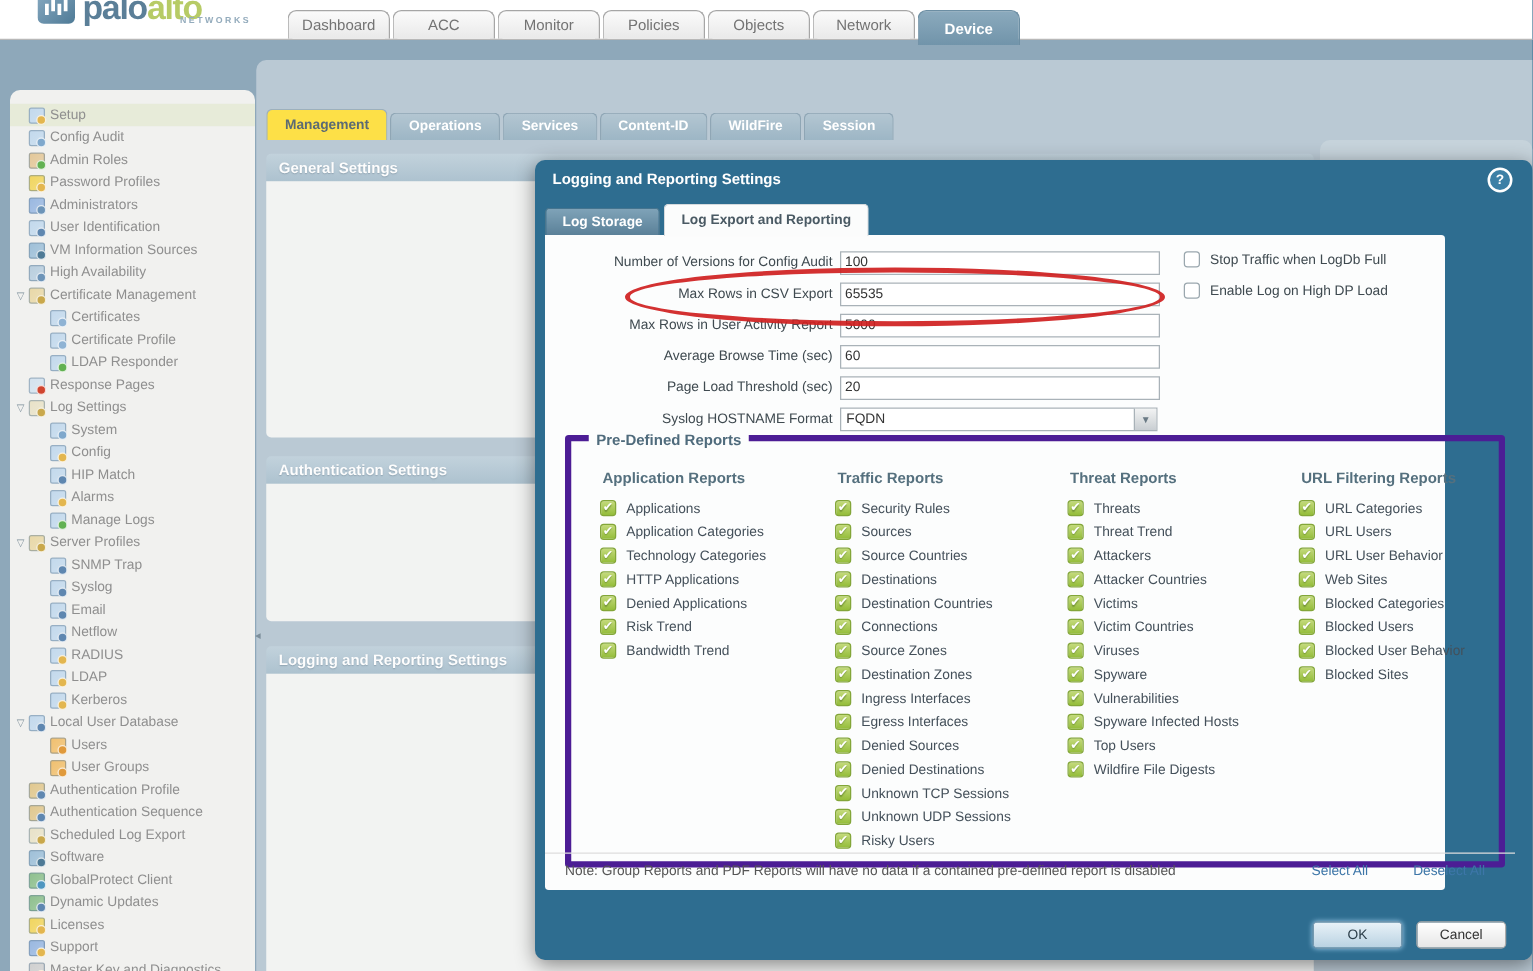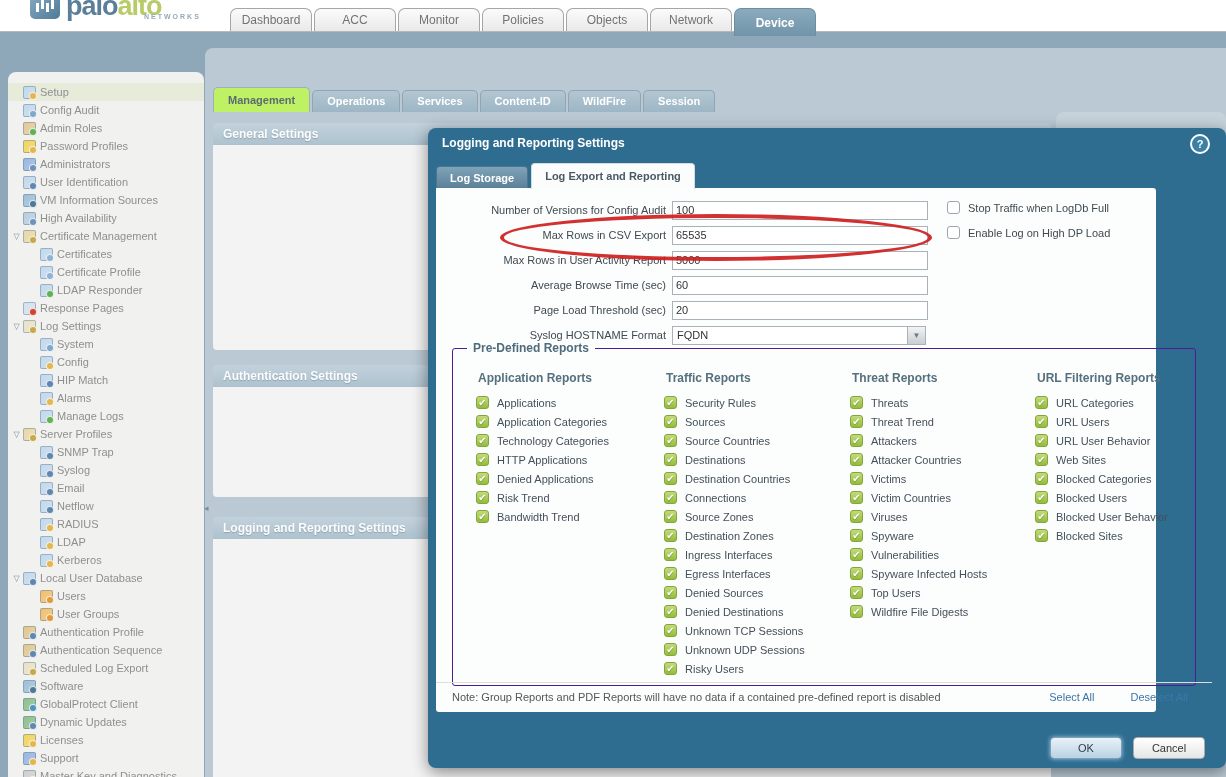--- a/index.html
+++ b/index.html
@@ -39,21 +39,21 @@
       background:var(--acc,#6d94b8);border:1px solid rgba(255,255,255,.8);}
   .splitter{position:absolute;left:204px;top:48px;width:8px;height:729px;z-index:6;}
   .splitter .arr{position:absolute;left:0px;top:455px;font-size:9px;color:#7d8f9b;}
   
   .content{position:absolute;left:205px;top:48px;width:1021px;height:729px;background:#bac9d4;
            border-radius:8px 0 0 0;z-index:4;}
   .device-tabs{position:absolute;left:8px;top:40px;display:flex;align-items:flex-end;height:24px;}
   .dtab2{padding:0 14px;height:21px;line-height:21px;font-size:11px;font-weight:bold;color:#fff;
          background:linear-gradient(#b3c6d2,#9db6c5);border:1px solid #8fa6b5;border-bottom:none;
          border-radius:5px 5px 0 0;margin-right:2px;}
-  .dtab2.active{height:24px;line-height:24px;background:#bef264;color:#5c6b73;border-color:#9db0bc;}
+  .dtab2.active{height:24px;line-height:24px;background:#fde047;color:#5c6b73;border-color:#9db0bc;}
   .panel{position:absolute;left:8px;width:838px;}
   .panel .phead{height:22px;line-height:22px;padding-left:10px;font-size:12px;font-weight:bold;color:#fdfdfd;
         background:linear-gradient(#c2d2dc,#adc2cf);border-radius:4px 4px 0 0;
         text-shadow:0 1px 1px rgba(120,140,155,.6);}
   .panel .pbody{background:#f2f3f2;border-radius:0 0 4px 4px;}
   .panel-general{top:75px;}   .panel-general .pbody{height:205px;}
   .panel-auth{top:317px;}     .panel-auth .pbody{height:110px;}
   .panel-logrep{top:469px;}   .panel-logrep .pbody{height:238px;border-radius:0;}
   .right-top-piece{position:absolute;left:851px;top:64px;width:170px;height:40px;background:#c6d3db;
         border-radius:8px 8px 0 0;}
@@ -81,21 +81,21 @@
   .fselect .dd-btn{position:absolute;right:0;top:0;width:17px;height:17px;
           background:linear-gradient(#f2f3f3,#c9ced2);border-left:1px solid #a9b2b8;
           color:#6a7a85;font-size:8px;text-align:center;line-height:17px;cursor:pointer;}
   .opt-row{position:absolute;display:flex;align-items:center;font-size:11px;color:#3f4a50;}
   .cb{width:13px;height:13px;border-radius:3px;margin-right:8px;box-sizing:border-box;
       text-align:center;line-height:12px;font-size:10px;color:#fff;}
   .cb.off{background:#fff;border:1px solid #9aa7ae;}
   .cb.on{background:linear-gradient(#c4da7c,#94bd3a);border:1px solid #83a639;
       text-shadow:0 1px 1px rgba(70,100,30,.5);}
   .fieldset{position:absolute;left:16px;top:160px;width:742px;height:336px;
-      border:1px solid #4c1d95;border-radius:3px;}
+      border:5px solid #4c1d95;border-radius:3px;}
   .legend{position:absolute;left:14px;top:-8px;background:#fcfdfd;padding:0 6px;
       font-size:12px;font-weight:bold;color:#4f6b7c;}
   .rcol{position:absolute;top:0;width:184px;height:336px;}
   .rcol .chead{position:absolute;left:12px;top:22px;font-size:12px;font-weight:bold;color:#55707e;}
   .citem{position:absolute;left:10px;display:flex;align-items:center;font-size:11px;color:#44505a;white-space:nowrap;}
   .note-row{position:absolute;left:0;bottom:0;width:776px;height:30px;border-top:1px solid #ddd;
       box-sizing:border-box;}
   .note-text{position:absolute;left:16px;top:8px;font-size:11px;color:#555;}
   .note-links{position:absolute;right:24px;top:8px;display:flex;gap:36px;}
   .lnk{font-size:11px;color:#3d76a8;cursor:pointer;}

